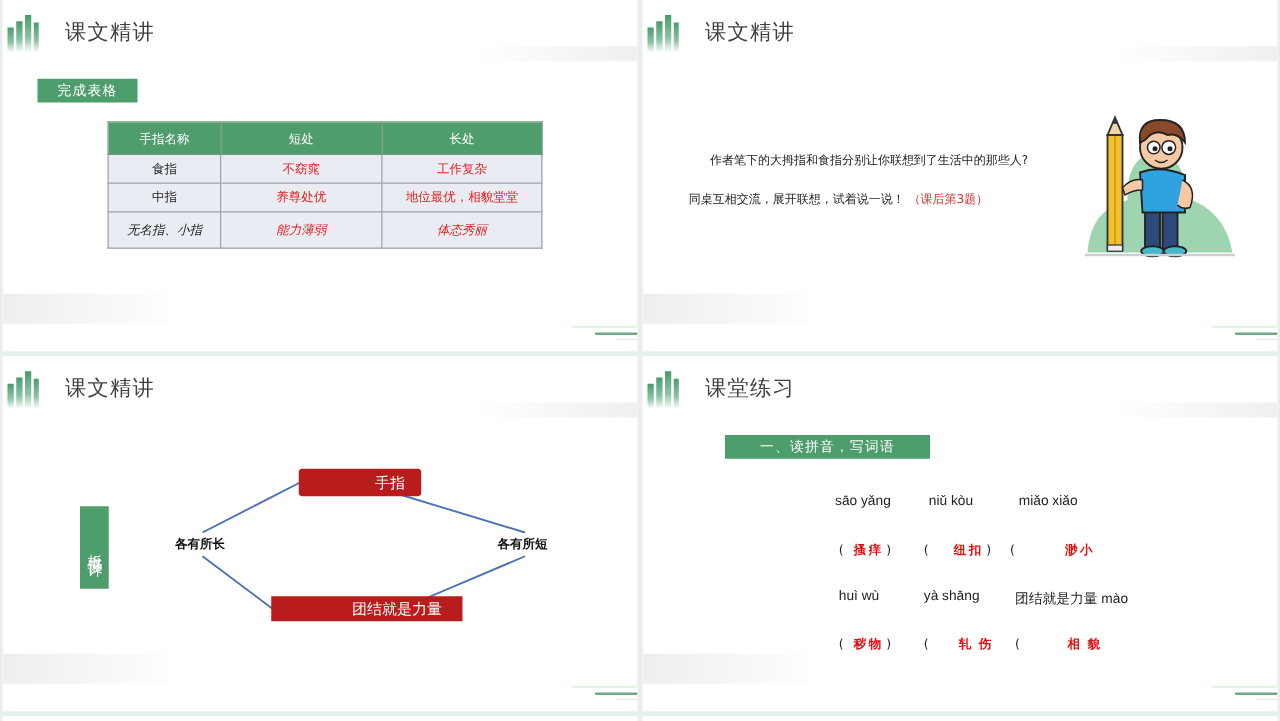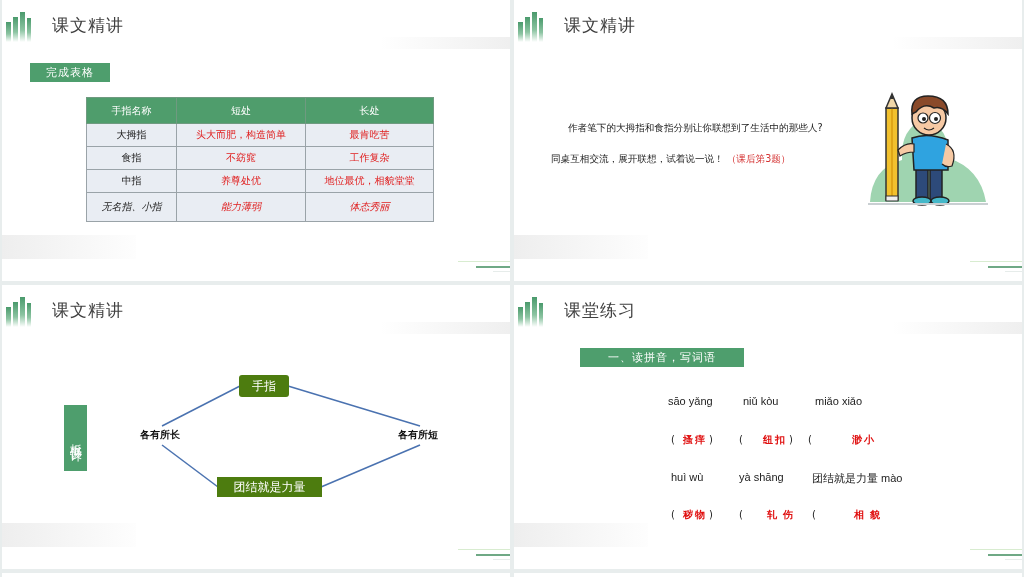--- a/index.html
+++ b/index.html
@@ -37,22 +37,22 @@
     table.ft td.name { color:#222222; }
     table.ft td.red { color:#e02020; }
     table.ft tr.tall td { height:26px;font-style:italic; }
 
     .q-line { position:absolute; font-size:9.6px; color:#222222; white-space:nowrap; }
     .q-note { color:#d43030; }
 
     .side-label { position:absolute; left:62px; top:120px; width:23px; height:66px; background:#4e9e6d;
       color:#ffffff; font-size:12px; display:flex; align-items:center; justify-content:center; }
     .side-label span { writing-mode:vertical-rl; letter-spacing:2px; }
-    .node-box { position:absolute; background:#4d7c0f; color:#ffffff; font-size:12px;
-      display:flex; align-items:center; justify-content:center; border-radius:3px; }
+    .node-box { position:absolute; background:#b91c1c; color:#ffffff; font-size:12px;
+      display:flex; align-items:center; justify-content:center; border-radius:3px;padding-left:48px; }
     .node-text { position:absolute; font-size:10px; font-weight:bold; color:#111111; white-space:nowrap; }
 
     .py { position:absolute; font-size:11px; color:#222222; white-space:nowrap; font-family:"Liberation Sans",sans-serif; }
     .ans { position:absolute; font-size:10px; color:#222222; white-space:nowrap; }
     .ans .w { color:#e01010; font-weight:bold; font-family:"DejaVu Serif",serif; margin:0 2px 0 8px; letter-spacing:2px; }
   </style>
 </head>
 <body>
 
 <div class="slide s1">
@@ -67,25 +67,20 @@
   <div class="tag" style="left:28px;top:63px;width:80px;height:19px;">完成表格</div>
   <table class="ft">
     <thead>
       <tr>
         <th style="width:87px">手指名称</th>
         <th style="width:126px">短处</th>
         <th style="width:125px">长处</th>
       </tr>
     </thead>
     <tbody>
-      <tr>
-        <td class="name">大拇指</td>
-        <td class="red">头大而肥，构造简单</td>
-        <td class="red">最肯吃苦</td>
-      </tr>
       <tr>
         <td class="name">食指</td>
         <td class="red">不窈窕</td>
         <td class="red">工作复杂</td>
       </tr>
       <tr>
         <td class="name">中指</td>
         <td class="red">养尊处优</td>
         <td class="red">地位最优，相貌堂堂</td>
       </tr>

